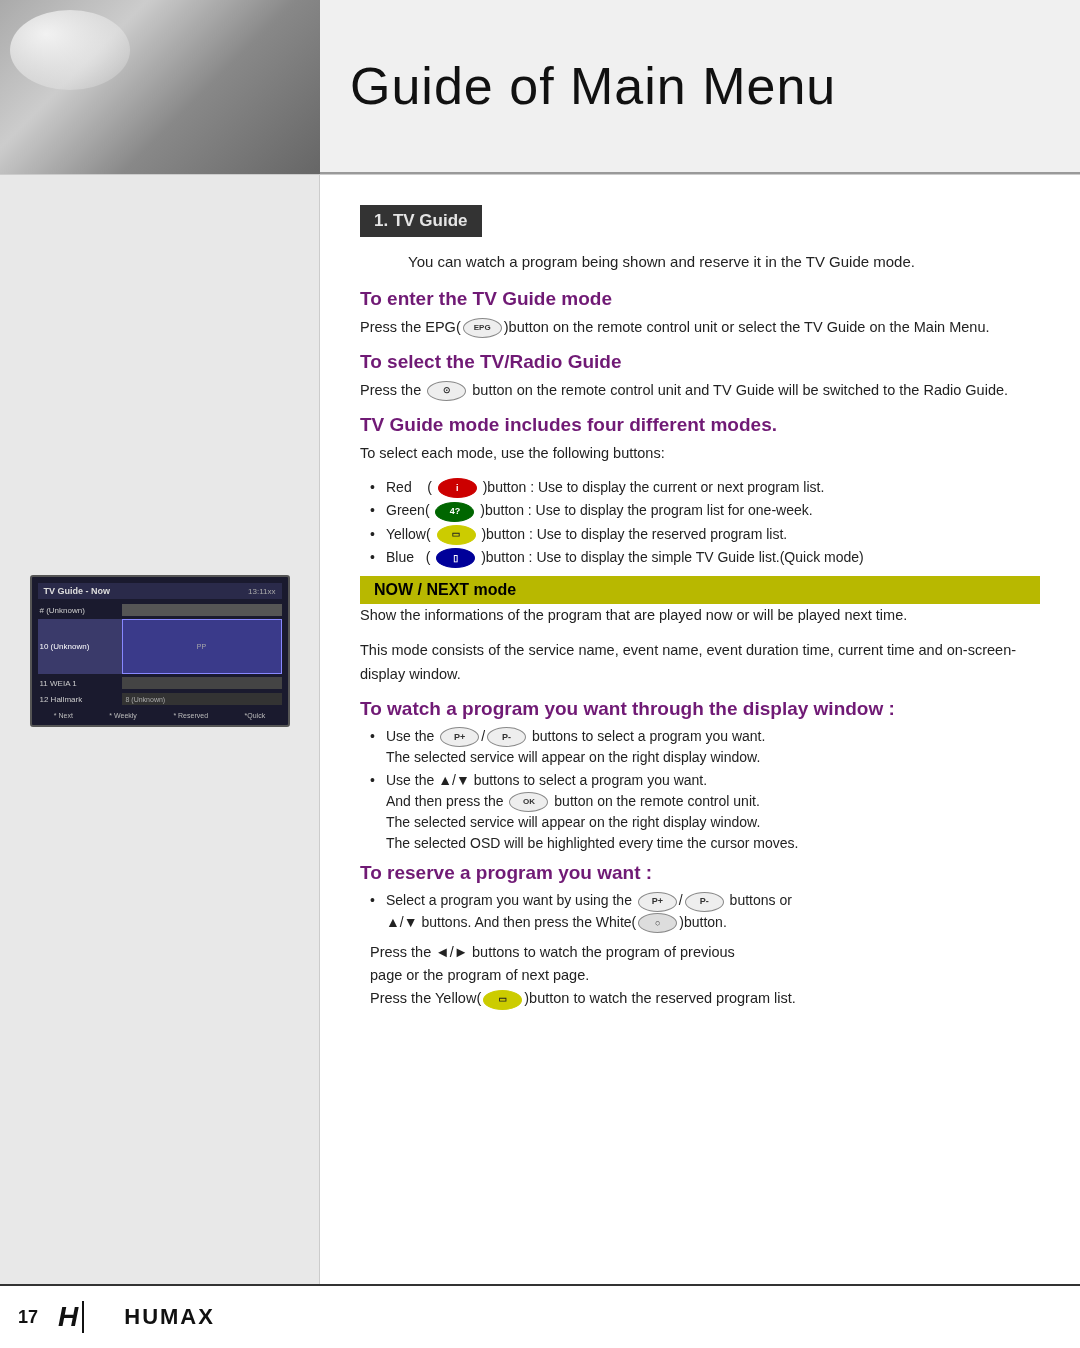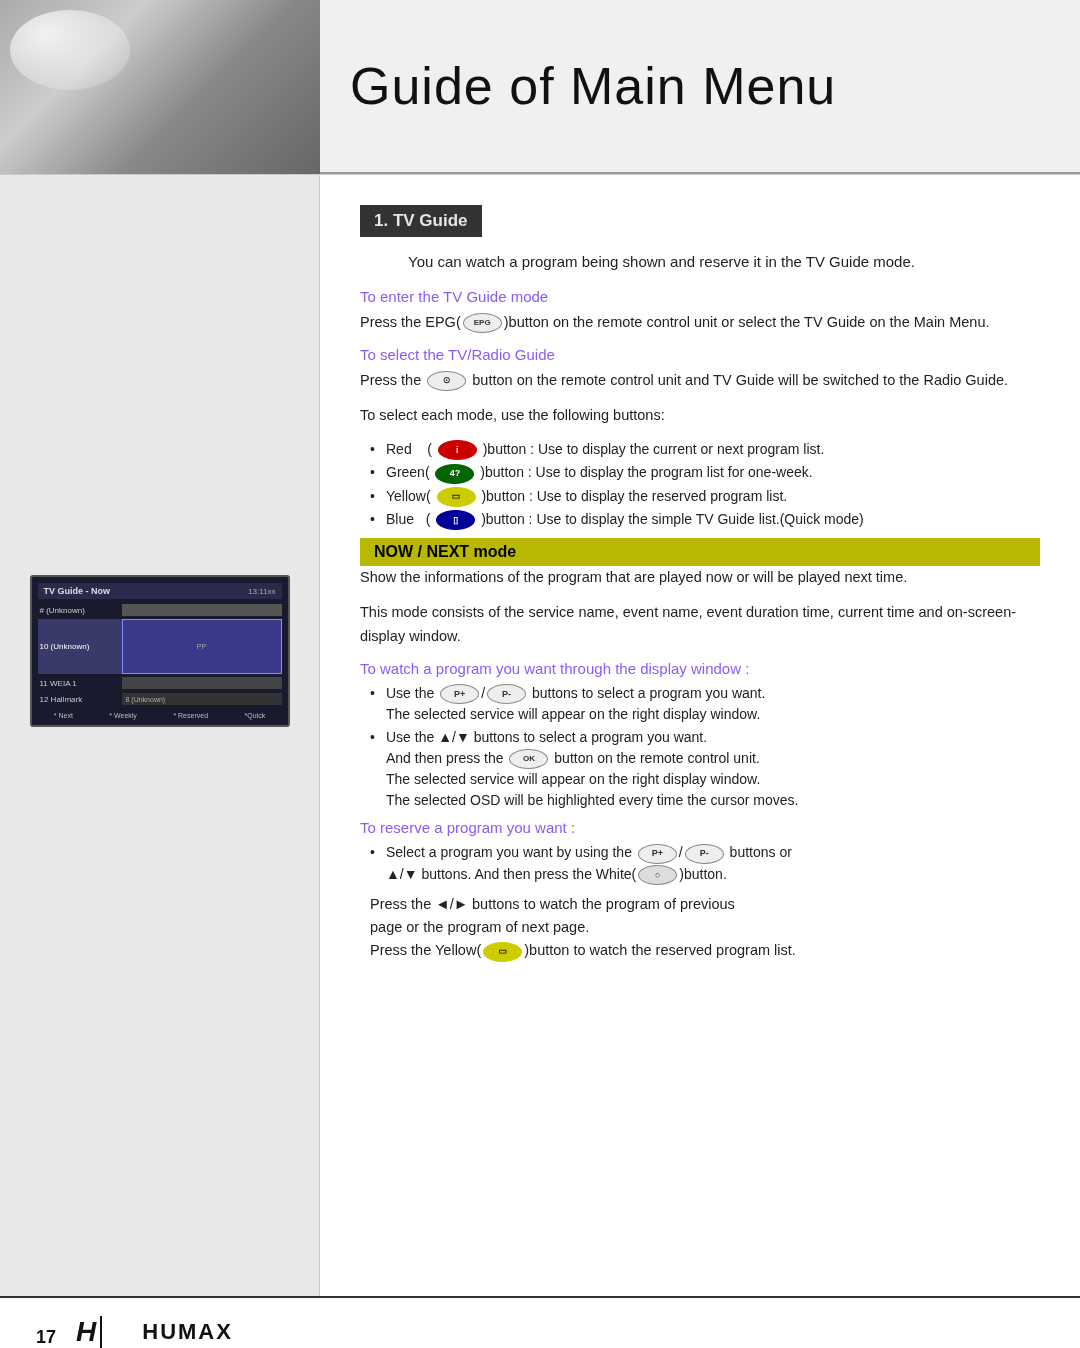--- a/index.html
+++ b/index.html
@@ -169,24 +169,24 @@
 
     .section-intro {
       font-size: 15px;
       line-height: 1.5;
       margin-bottom: 14px;
       color: #222;
       margin-left: 48px;
     }
 
     .subsection-title {
-      font-size: 15px;
-      font-weight: normal;
+      font-size: 19px;
+      font-weight: bold;
       margin-bottom: 6px;
-      color: #8b5cf6;
+      color: #701a75;
     }
 
     .body-text {
       font-size: 14.5px;
       line-height: 1.6;
       margin-bottom: 12px;
       color: #222;
     }
 
     
@@ -242,24 +242,24 @@
     .btn-icon-green { background: #006600; color: #fff; border-color: #006600; }
     .btn-icon-yellow { background: #cccc00; color: #222; border-color: #cccc00; }
     .btn-icon-blue { background: #000099; color: #fff; border-color: #000099; }
     .btn-icon-plain { background: #eee; color: #333; border-color: #888; }
     .btn-icon-ok { background: #eee; color: #333; border-color: #888; font-size: 8px; }
     .btn-icon-white { background: #ddd; color: #333; border-color: #888; }
     .btn-icon-epg { background: #eee; color: #333; border-color: #888; font-size: 8px; }
 
     
     .page-footer {
-      height: 52px;
-      display: flex;
-      align-items: flex-end;
-      padding: 0 36px;
+      height: 64px;
+      display: flex;
+      align-items: center;
+      padding: 0 18px;
       border-top: 2px solid #333;
       flex-shrink: 0;
     }
 
     .page-number {
       font-size: 18px;
       font-weight: bold;
       color: #111;
       margin-right: 20px;
     }
@@ -350,20 +350,21 @@
       <p class="subsection-title">To enter the TV Guide mode</p>
       <p class="body-text">
         Press the EPG(<span class="btn-icon btn-icon-epg">EPG</span>)button on the remote control unit or select the TV Guide on the Main Menu.
       </p>
 
       <p class="subsection-title">To select the TV/Radio Guide</p>
       <p class="body-text">
         Press the <span class="btn-icon btn-icon-plain">⊙</span> button on the remote control unit and TV Guide will be switched to the Radio Guide.
       </p>
 
+      <p class="subsection-title">TV Guide mode includes four different modes.</p>
       <p class="body-text">To select each mode, use the following buttons:</p>
       <ul class="bullet-list">
         <li>Red &nbsp;&nbsp;&nbsp;( <span class="btn-icon btn-icon-red">i</span> )button : Use to display the current or next program list.</li>
         <li>Green( <span class="btn-icon btn-icon-green">4?</span> )button : Use to display the program list for one-week.</li>
         <li>Yellow( <span class="btn-icon btn-icon-yellow">▭</span> )button : Use to display the reserved program list.</li>
         <li>Blue &nbsp;&nbsp;( <span class="btn-icon btn-icon-blue">▯</span> )button : Use to display the simple TV Guide list.(Quick mode)</li>
       </ul>
 
       
       <div class="now-next-header">NOW / NEXT mode</div>

